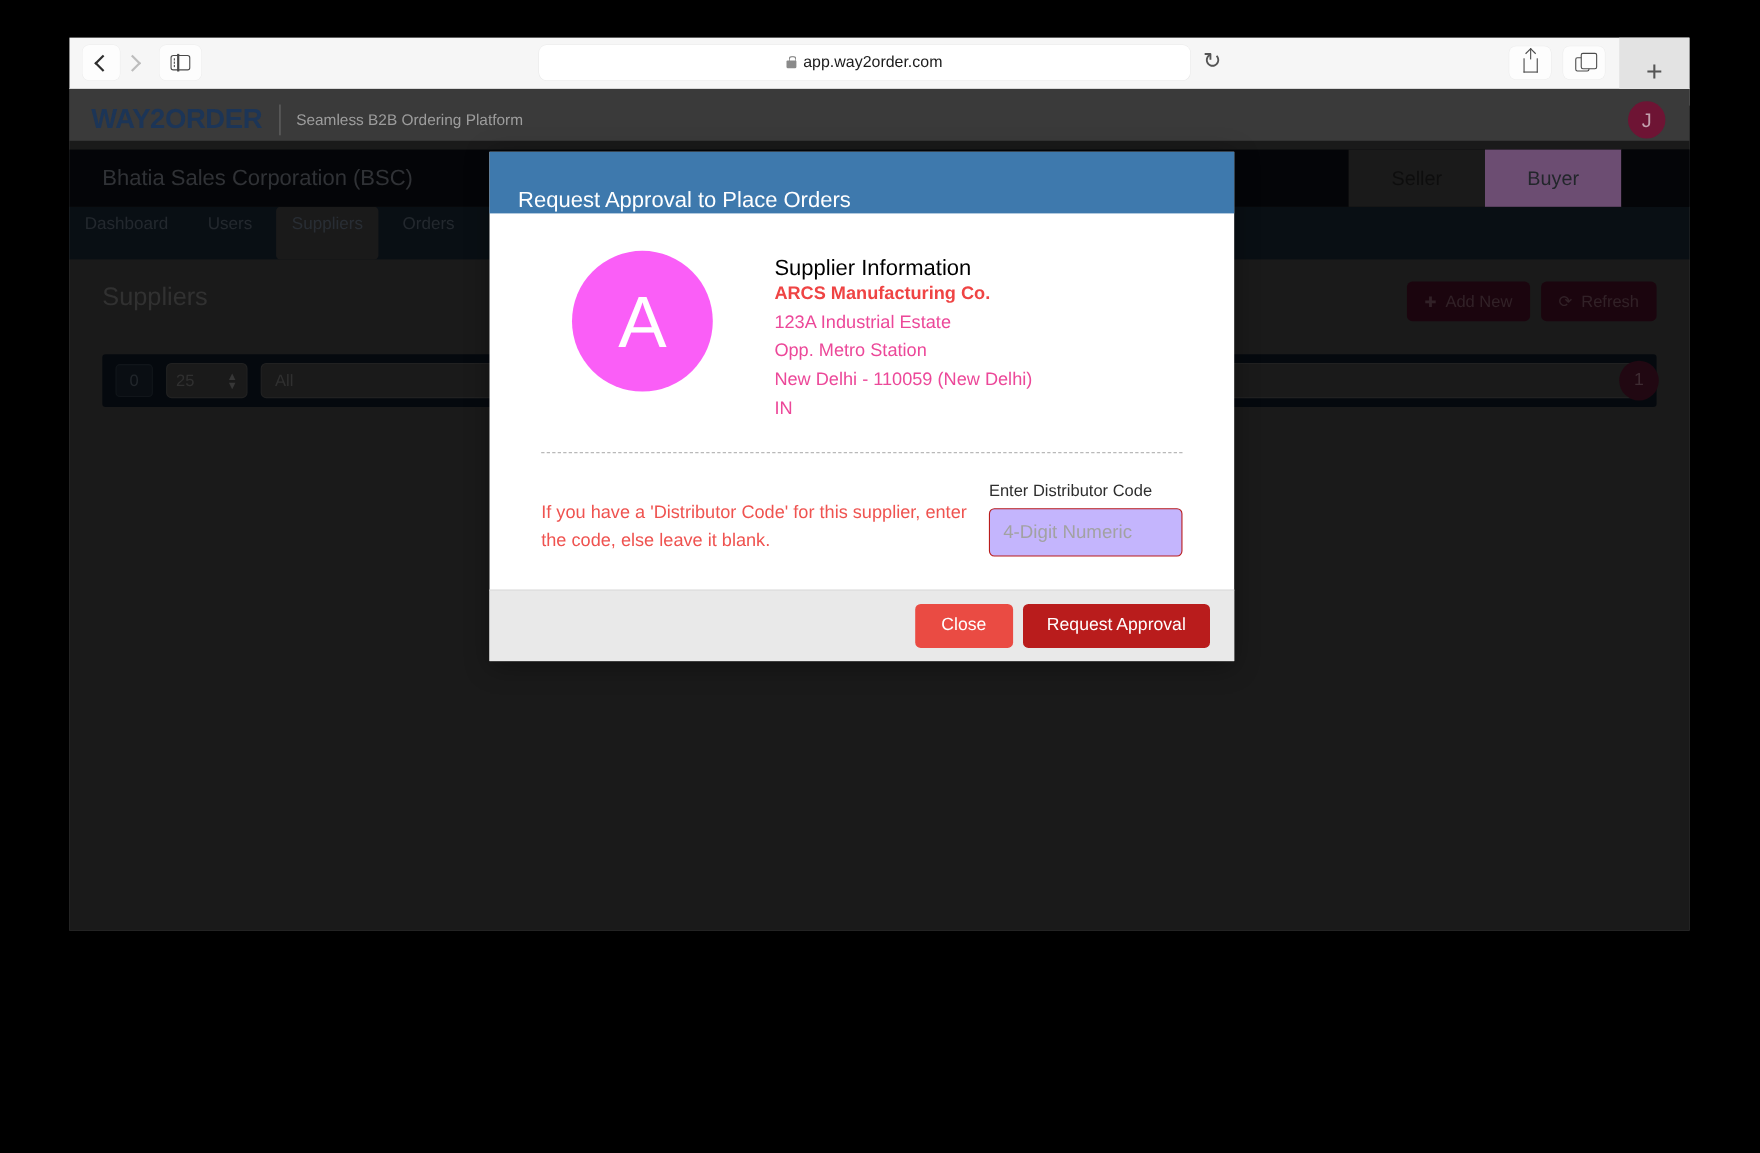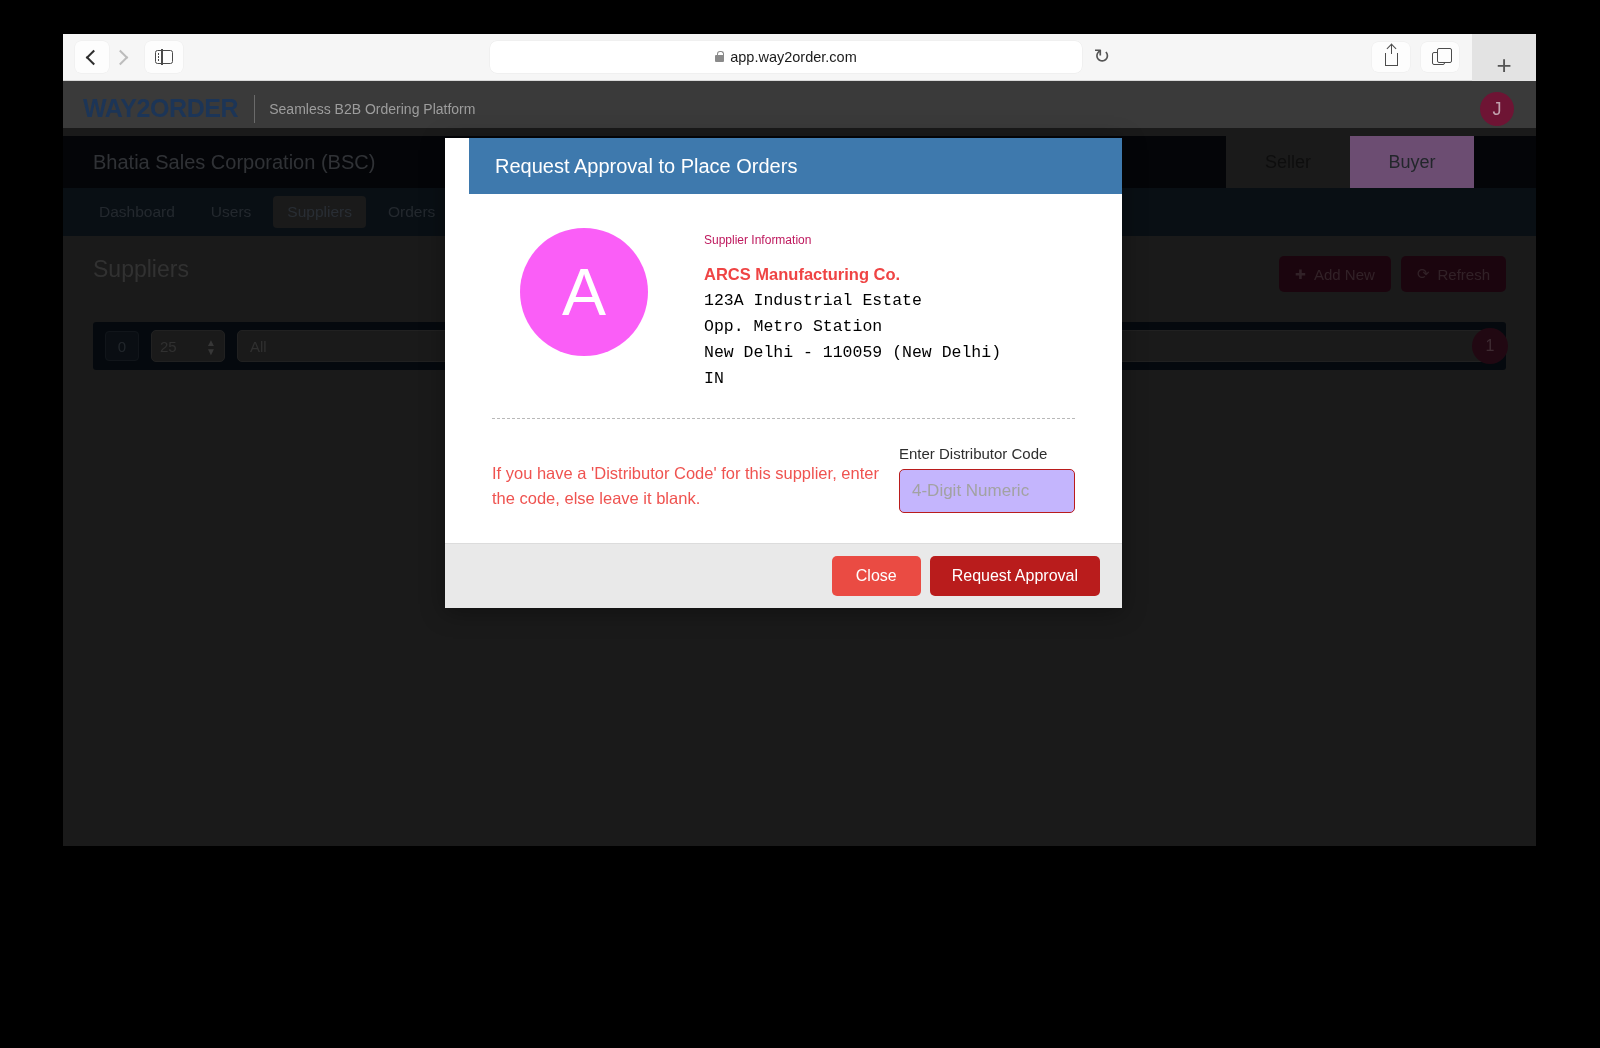--- a/index.html
+++ b/index.html
@@ -154,21 +154,21 @@
     width: 124px; height: 52px;
     display:flex; align-items:center; justify-content:center;
     font-size: 18px;
   }
   .role-tab.active { background:#3a3a3a; color:#1e1e1e; }
   .role-tab.inactive { background:#f0abfc; color:#4c5560; }
   #role-tail { width: 62px; height:52px; background:#0b0d12; }
 
   #nav-bar {
     height: 48px; background:#16222e;
-    display:flex; align-items:center; padding-left: 22px;
+    display:flex; 
   }
   .nav-item {
     font-size: 15.5px; color:#4e5a66;
     padding: 7px 14px; margin-right: 8px; border-radius: 4px;
   }
   .nav-item.active { background:#3a3a3a; color:#5a6573; }
 
   #page-area { background:#3a3a3a; height: 700px; position:relative; }
   #page-title {
     font-size: 23px; color:#6d6d6d;
@@ -219,37 +219,37 @@
   }
 
   
   #dialog {
     position:absolute; left: 382px; top: 104px;
     width: 677px; background:#fff;
     box-shadow: 0 4px 22px rgba(0,0,0,0.35);
   }
   #dialog-header {
     height: 56px; background:#3e79ad;
-    display:flex; align-items:center; padding-left: 26px; margin-left: 24px;
+    display:flex; align-items:flex-end; padding-left: 26px;
   }
   #dialog-title { color:#fff; font-size: 20px; }
 
   #dialog-body { padding: 34px 26px 0 26px; }
   #supplier-row { display:flex; }
   #supplier-avatar {
     width: 128px; height: 128px; border-radius:50%;
     background:#fa5ef7; color:#fff;
     display:flex; align-items:center; justify-content:center;
     font-size: 66px; font-weight: 400;
     margin-left: 49px; flex: 0 0 128px;
   }
   #supplier-info { margin-left: 56px; padding-top: 5px; }
-  #supplier-info-label { font-size: 12px; color:#be185d; margin-bottom: 18px; }
+  #supplier-info-label { font-size: 20px; color:#000000; margin-bottom: 2px; }
   #supplier-name { font-size: 16.5px; color:#ef4444; font-weight: 700; margin-bottom: 7px; }
-  .supplier-line { font-size: 16.5px; color:#000000; margin-bottom: 7px; font-family: Liberation Mono, monospace; }
+  .supplier-line { font-size: 16.5px; color:#ec4899; margin-bottom: 7px; }
 
   #dialog-divider {
     margin: 23px 21px 0 21px;
     border-top: 1px dashed #b9b9b9;
   }
 
   #code-row {
     display:flex; padding: 26px 21px 30px 21px; align-items: flex-start;
   }
   #code-help {

